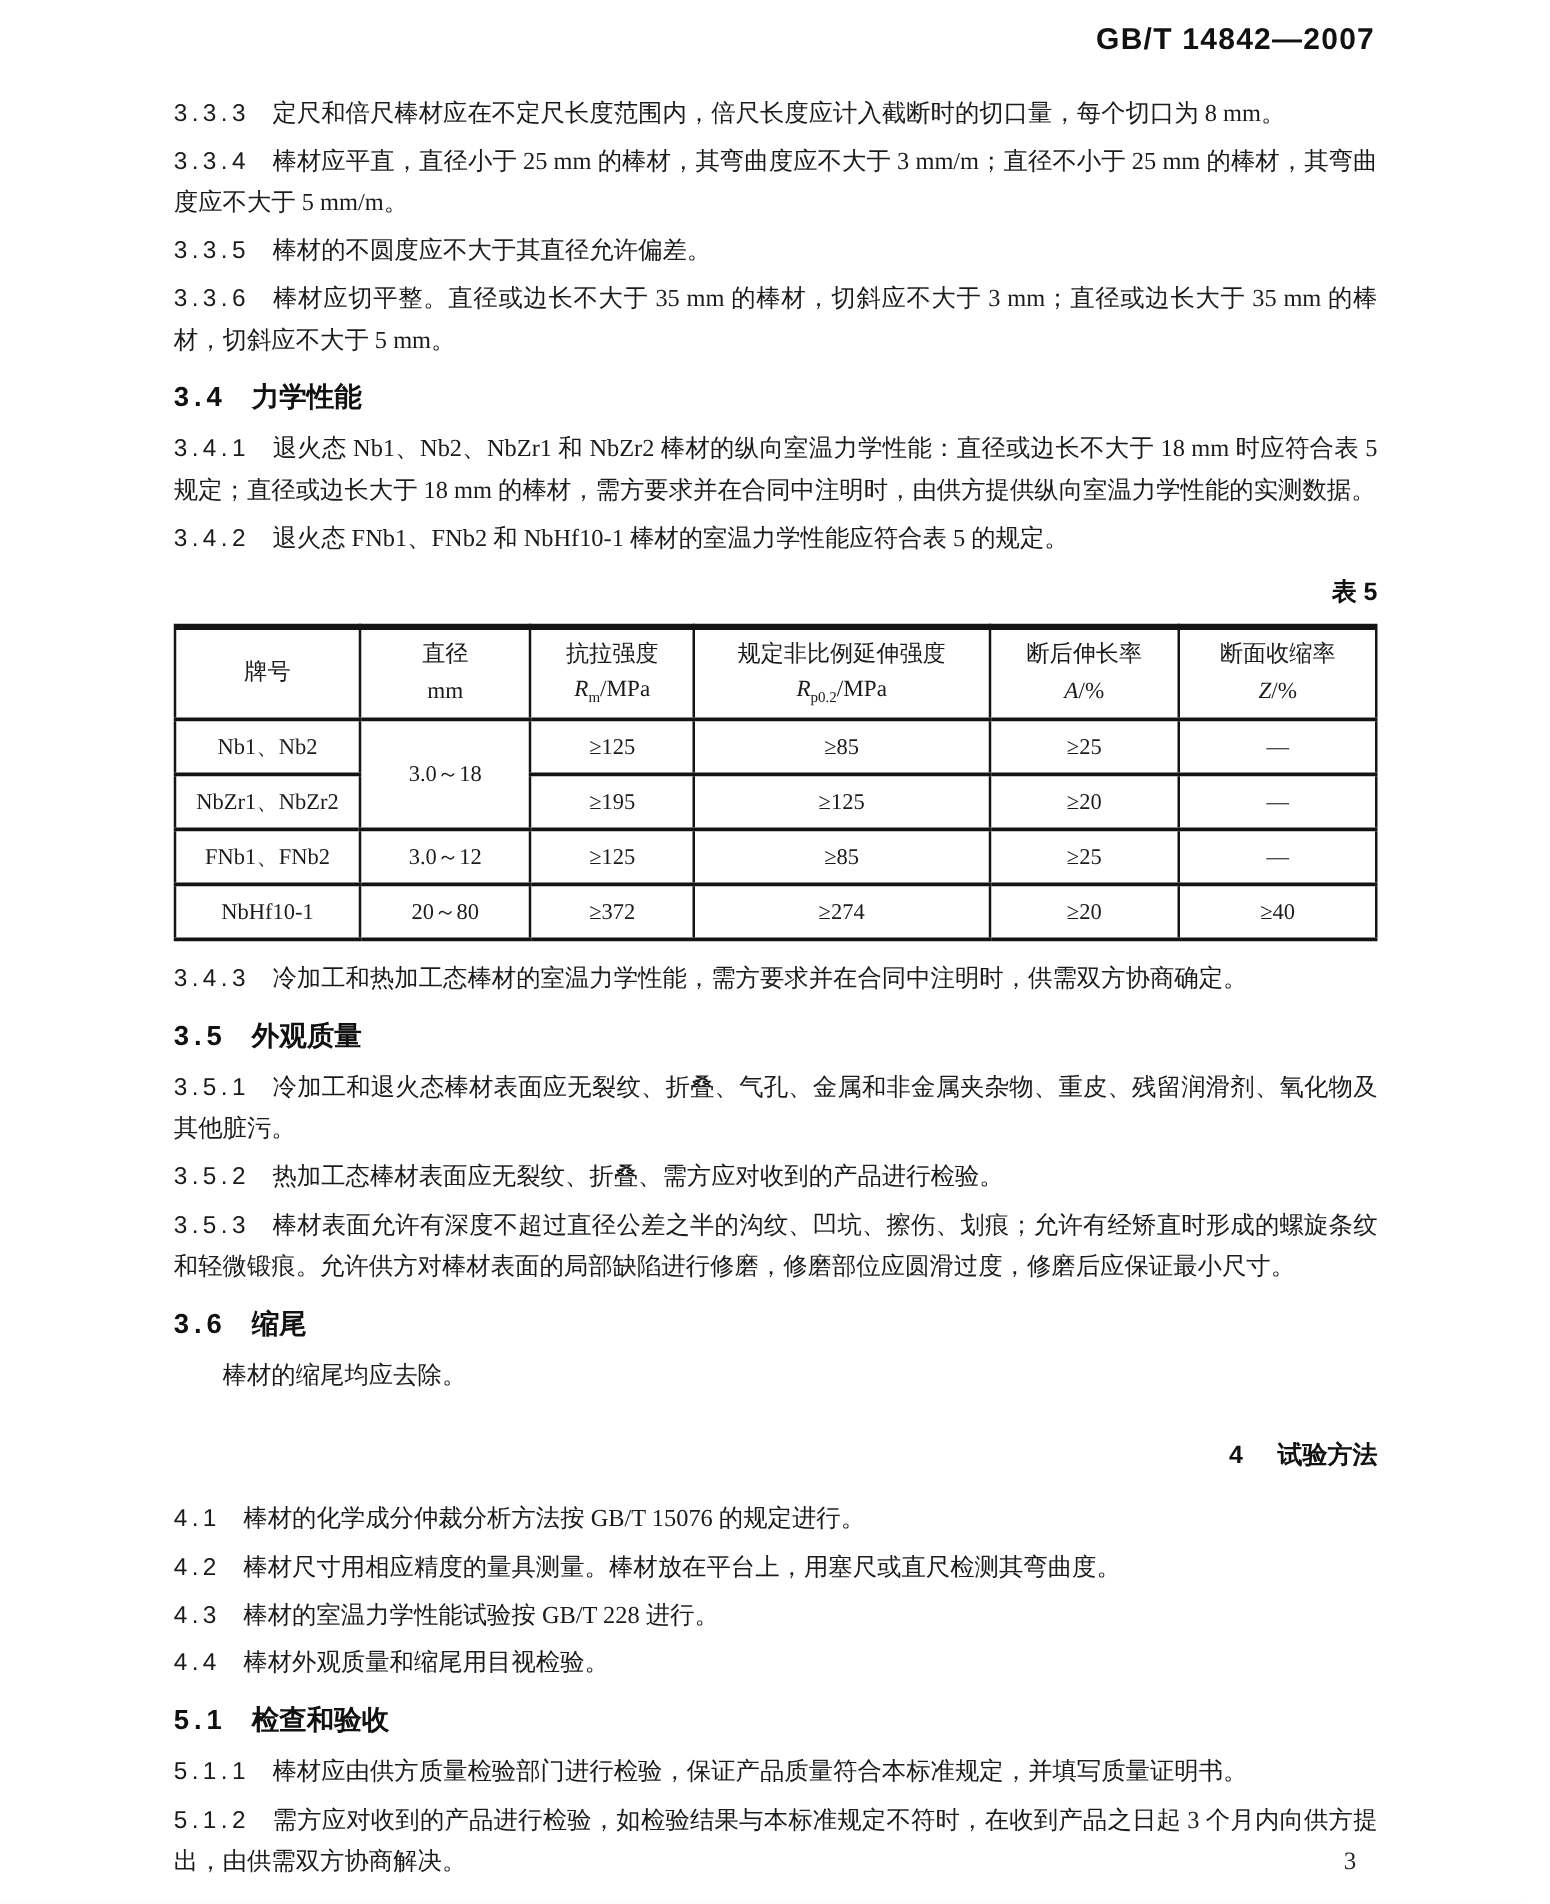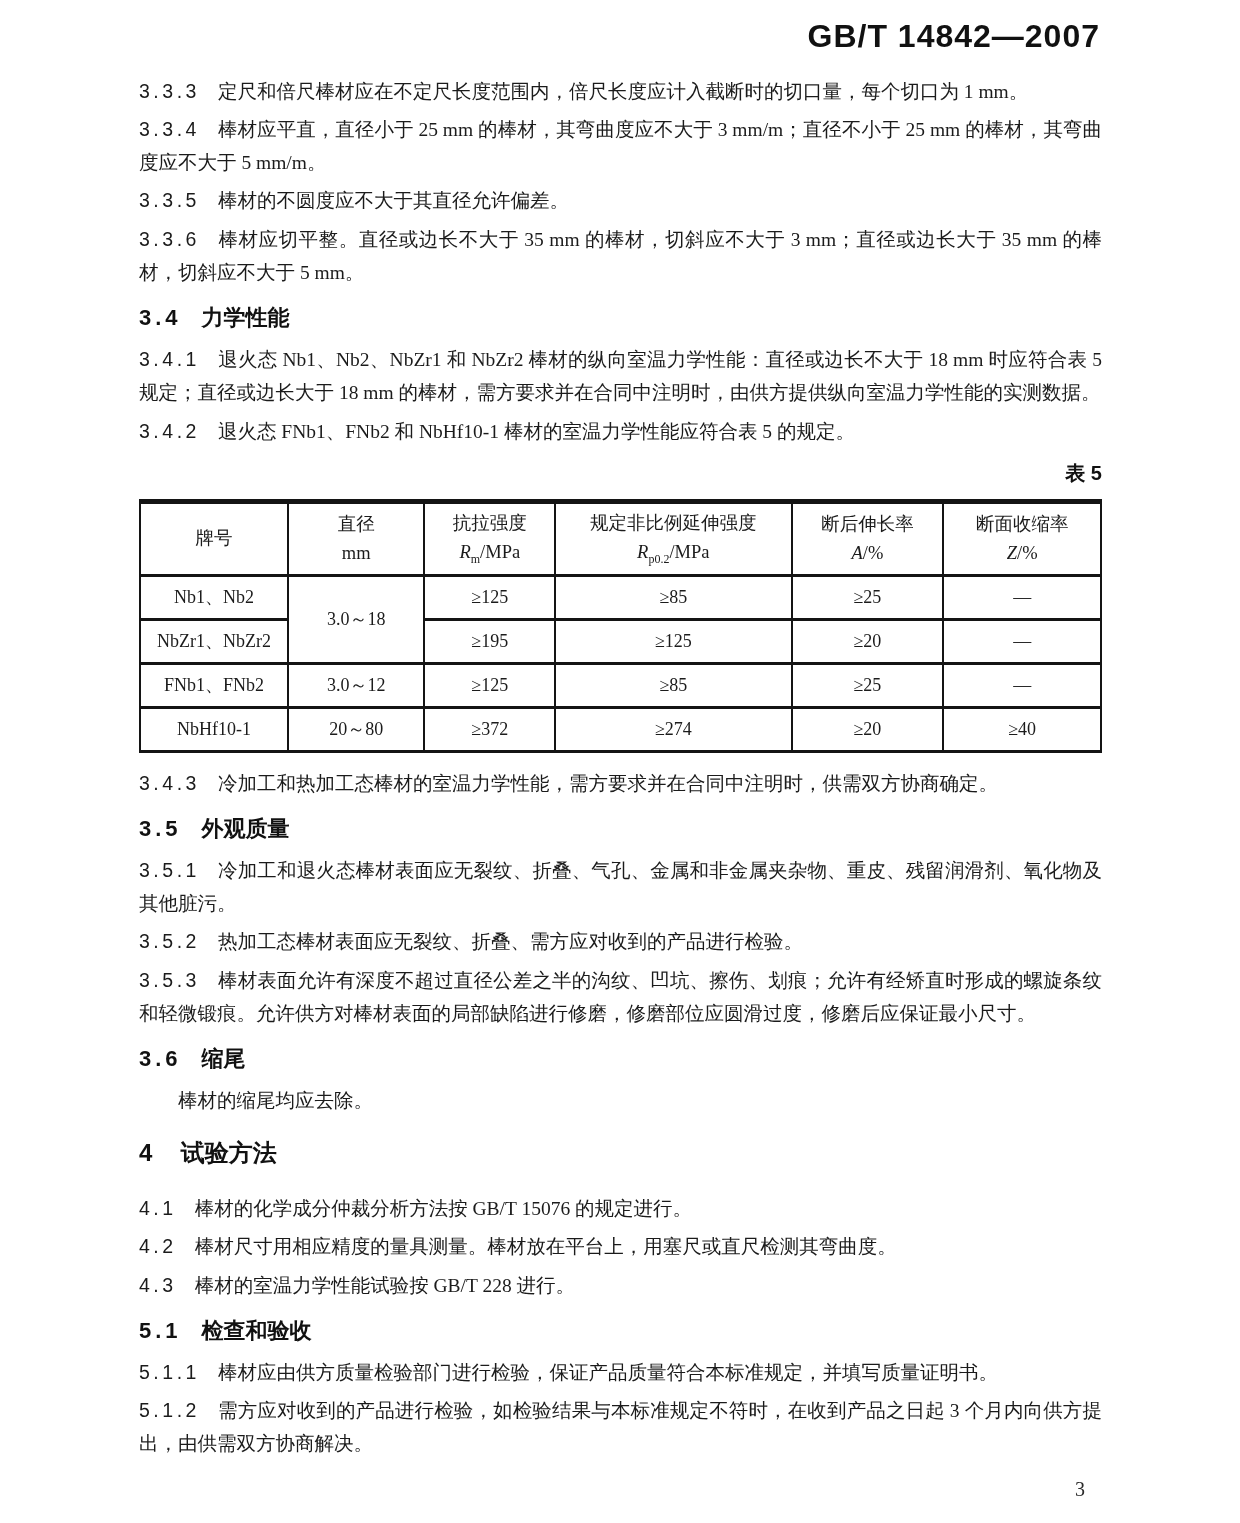--- a/index.html
+++ b/index.html
@@ -12,21 +12,21 @@
     overflow:hidden;
     color:#1b1b1b;
     font-family:"Liberation Serif","DejaVu Serif",serif;
   }
   .doc-header{
     position:absolute;
     top:18px;
     right:140px;
     font-family:"Liberation Sans","DejaVu Sans",sans-serif;
     font-weight:bold;
-    font-size:32px;
+    font-size:24px;
     letter-spacing:1px;
     color:#111;
   }
   .content{
     position:absolute;
     top:70px;
     left:139px;
     width:963px;
   }
   .clause, .indent{
@@ -48,24 +48,25 @@
     font-weight:bold;
     font-size:22px;
     line-height:1.7;
     margin:10px 0 7px 0;
     color:#111;
   }
   .heading2 .num{ letter-spacing:0.18em; margin-right:20px; font-weight:bold; }
   .heading1{
     font-family:"Liberation Sans","DejaVu Sans",sans-serif;
     font-weight:bold;
-    font-size:24px;
+    font-size:20px;
     line-height:1.7;
-    margin:16px 0 18px 0;
-    color:#111;
+    margin:30px 0 18px 0;
+    color:#111;
+    text-align:right;
   }
   .heading1 .num{ letter-spacing:0.18em; margin-right:24px; font-weight:bold; }
   .table-block{ margin:12px 0 14px 0; }
   .tbl-caption{
     text-align:right;
     font-family:"Liberation Sans","DejaVu Sans",sans-serif;
     font-weight:bold;
     font-size:20px;
     margin:4px 0 12px 0;
     color:#111;
@@ -107,21 +108,21 @@
     font-size:20px;
     color:#2a2a2a;
   }
 </style>
 </head>
 <body>
 
 <div class="page">
   <div class="doc-header">GB/T 14842—2007</div>
   <div class="content" id="content">
-      <div class="clause"><span class="num">3.3.3</span><span>定尺和倍尺棒材应在不定尺长度范围内，倍尺长度应计入截断时的切口量，每个切口为 1 mm。</span></div>
+      <div class="clause"><span class="num">3.3.3</span><span>定尺和倍尺棒材应在不定尺长度范围内，倍尺长度应计入截断时的切口量，每个切口为 8 mm。</span></div>
       <div class="clause"><span class="num">3.3.4</span><span>棒材应平直，直径小于 25 mm 的棒材，其弯曲度应不大于 3 mm/m；直径不小于 25 mm 的棒材，其弯曲度应不大于 5 mm/m。</span></div>
       <div class="clause"><span class="num">3.3.5</span><span>棒材的不圆度应不大于其直径允许偏差。</span></div>
       <div class="clause"><span class="num">3.3.6</span><span>棒材应切平整。直径或边长不大于 35 mm 的棒材，切斜应不大于 3 mm；直径或边长大于 35 mm 的棒材，切斜应不大于 5 mm。</span></div>
       <div class="heading2"><span class="num">3.4</span><span>力学性能</span></div>
       <div class="clause"><span class="num">3.4.1</span><span>退火态 Nb1、Nb2、NbZr1 和 NbZr2 棒材的纵向室温力学性能：直径或边长不大于 18 mm 时应符合表 5 规定；直径或边长大于 18 mm 的棒材，需方要求并在合同中注明时，由供方提供纵向室温力学性能的实测数据。</span></div>
       <div class="clause"><span class="num">3.4.2</span><span>退火态 FNb1、FNb2 和 NbHf10-1 棒材的室温力学性能应符合表 5 的规定。</span></div>
       <div class="table-block">
         <div class="tbl-caption">表 5</div>
         <table class="spec">
           <colgroup>
@@ -198,18 +199,19 @@
       <div class="heading2"><span class="num">3.5</span><span>外观质量</span></div>
       <div class="clause"><span class="num">3.5.1</span><span>冷加工和退火态棒材表面应无裂纹、折叠、气孔、金属和非金属夹杂物、重皮、残留润滑剂、氧化物及其他脏污。</span></div>
       <div class="clause"><span class="num">3.5.2</span><span>热加工态棒材表面应无裂纹、折叠、需方应对收到的产品进行检验。</span></div>
       <div class="clause"><span class="num">3.5.3</span><span>棒材表面允许有深度不超过直径公差之半的沟纹、凹坑、擦伤、划痕；允许有经矫直时形成的螺旋条纹和轻微锻痕。允许供方对棒材表面的局部缺陷进行修磨，修磨部位应圆滑过度，修磨后应保证最小尺寸。</span></div>
       <div class="heading2"><span class="num">3.6</span><span>缩尾</span></div>
       <div class="indent"><span>棒材的缩尾均应去除。</span></div>
       <div class="heading1"><span class="num">4</span><span>试验方法</span></div>
       <div class="clause"><span class="num">4.1</span><span>棒材的化学成分仲裁分析方法按 GB/T 15076 的规定进行。</span></div>
       <div class="clause"><span class="num">4.2</span><span>棒材尺寸用相应精度的量具测量。棒材放在平台上，用塞尺或直尺检测其弯曲度。</span></div>
       <div class="clause"><span class="num">4.3</span><span>棒材的室温力学性能试验按 GB/T 228 进行。</span></div>
+      <div class="clause"><span class="num">4.4</span><span>棒材外观质量和缩尾用目视检验。</span></div>
       <div class="heading2"><span class="num">5.1</span><span>检查和验收</span></div>
       <div class="clause"><span class="num">5.1.1</span><span>棒材应由供方质量检验部门进行检验，保证产品质量符合本标准规定，并填写质量证明书。</span></div>
       <div class="clause"><span class="num">5.1.2</span><span>需方应对收到的产品进行检验，如检验结果与本标准规定不符时，在收到产品之日起 3 个月内向供方提出，由供需双方协商解决。</span></div>
     </div>
   <div class="page-num">3</div>
 </div>
 
 </body></html>

